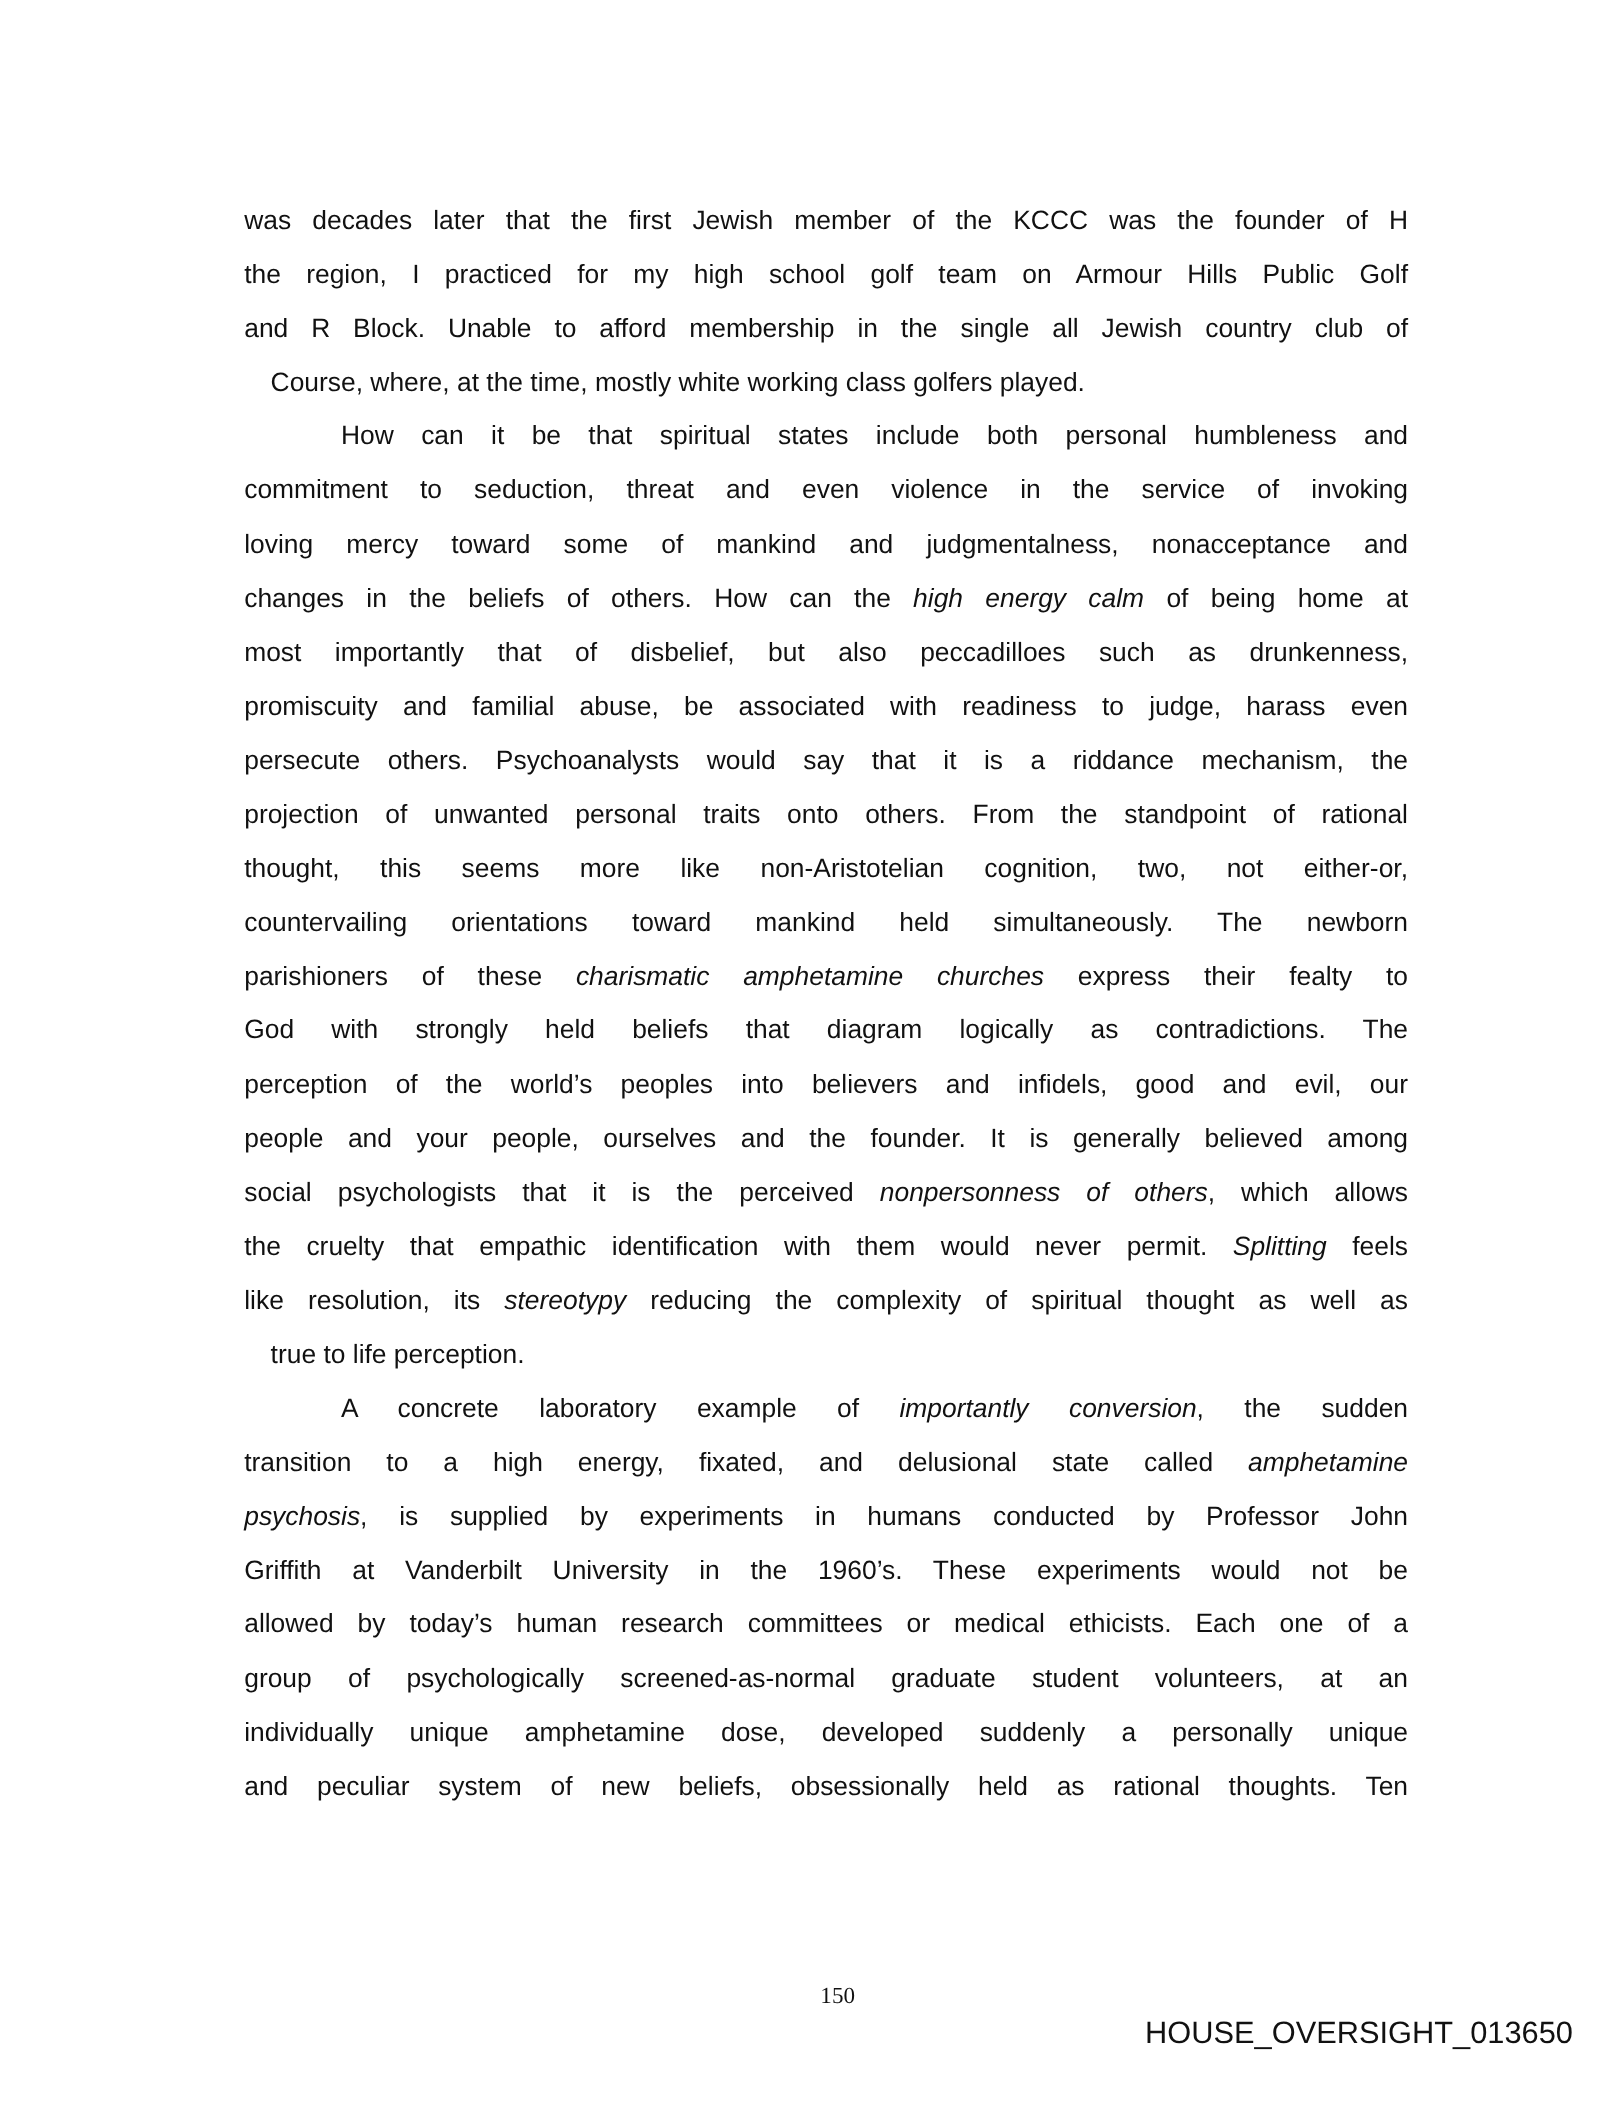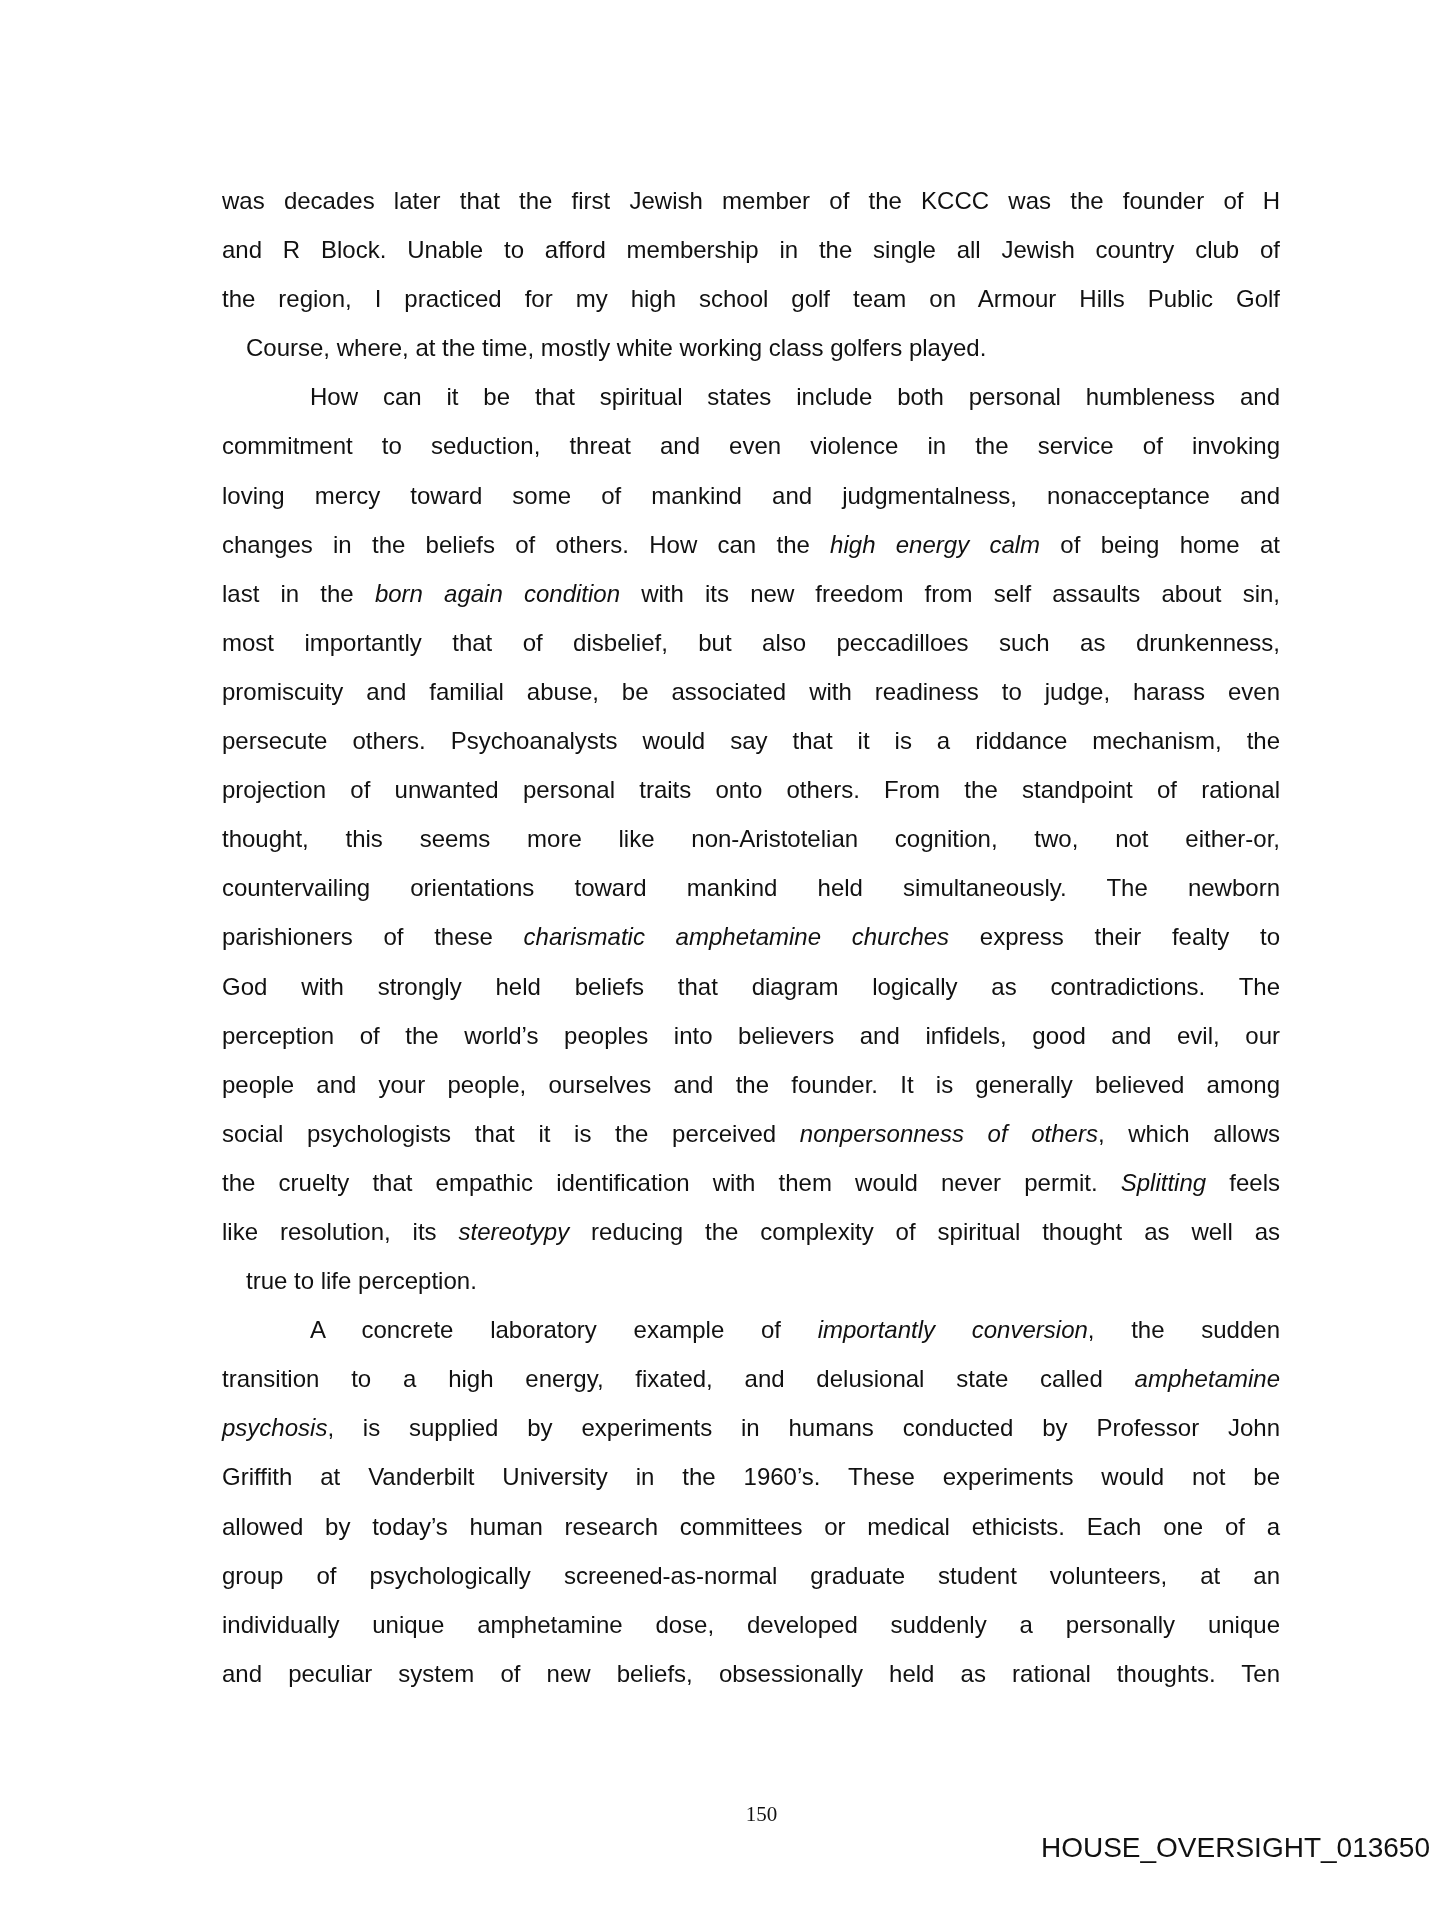--- a/index.html
+++ b/index.html
@@ -63,30 +63,29 @@
       color: #111111;
       letter-spacing: 0px;
     }
   </style>
 </head>
 <body>
 
 <div class="page-body" id="page-body">
     <div class="para">
       <span class="line"><span>was decades later that the first Jewish member of the KCCC was the founder of H</span></span>
+      <span class="line"><span>the region, I practiced for my high school golf team on Armour Hills Public Golf</span></span>
       <span class="line"><span>and R Block. Unable to afford membership in the single all Jewish country club of</span></span>
-      <span class="line"><span>the region, I practiced for my high school golf team on Armour Hills Public Golf</span></span>
       <span class="line last"><span>Course, where, at the time, mostly white working class golfers played.</span></span>
     </div>
     <div class="para">
       <span class="line" style="text-indent: 88px;"><span>How can it be that spiritual states include both personal humbleness and</span></span>
       <span class="line"><span>commitment to seduction, threat and even violence in the service of invoking</span></span>
       <span class="line"><span>loving mercy toward some of mankind and judgmentalness, nonacceptance and</span></span>
       <span class="line"><span>changes in the beliefs of others. How can the </span><em>high energy calm</em><span> of being home at</span></span>
-      <span class="line"><span>last in the </span><em>born again condition</em><span> with its new freedom from self assaults about sin,</span></span>
       <span class="line"><span>most importantly that of disbelief, but also peccadilloes such as drunkenness,</span></span>
       <span class="line"><span>promiscuity and familial abuse, be associated with readiness to judge, harass even</span></span>
       <span class="line"><span>persecute others. Psychoanalysts would say that it is a riddance mechanism, the</span></span>
       <span class="line"><span>projection of unwanted personal traits onto others. From the standpoint of rational</span></span>
       <span class="line"><span>thought, this seems more like non-Aristotelian cognition, two, not either-or,</span></span>
       <span class="line"><span>countervailing orientations toward mankind held simultaneously. The newborn</span></span>
       <span class="line"><span>parishioners of these </span><em>charismatic amphetamine churches</em><span> express their fealty to</span></span>
       <span class="line"><span>God with strongly held beliefs that diagram logically as contradictions. The</span></span>
       <span class="line"><span>perception of the world’s peoples into believers and infidels, good and evil, our</span></span>
       <span class="line"><span>people and your people, ourselves and the founder. It is generally believed among</span></span>

